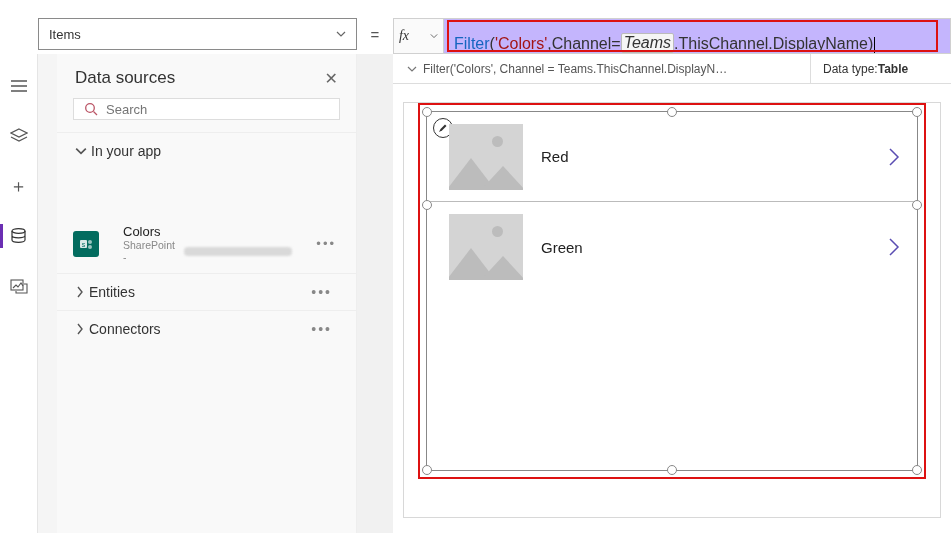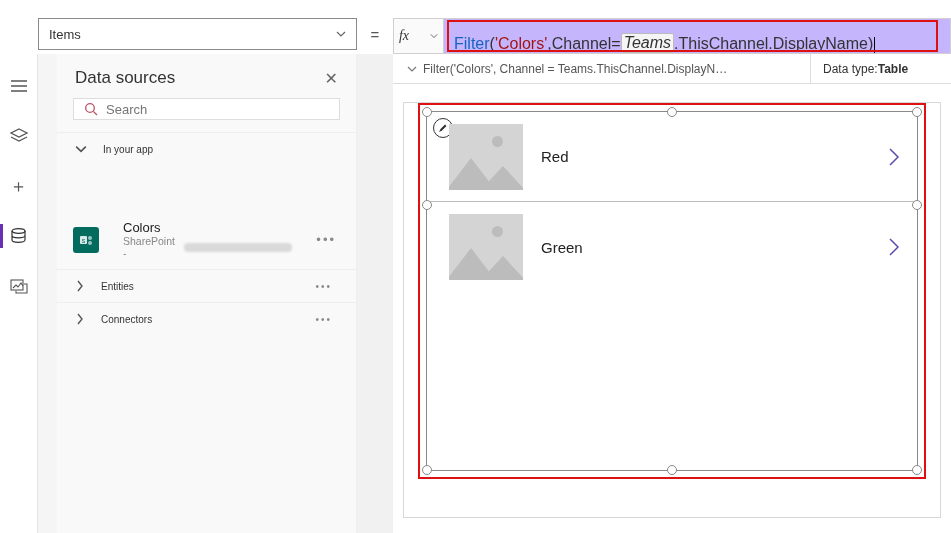--- a/index.html
+++ b/index.html
@@ -35,21 +35,21 @@
   .gutter2 { grid-column: 3; grid-row: 4 / 7; background:#f5f5f5; }
 
   
   .panel { grid-column: 4; grid-row: 4 / 7; background:#f9f9f9; border-right:1px solid #eee; display:flex; flex-direction:column; }
   .panel-head { display:flex; align-items:center; justify-content:space-between; padding:14px 18px 10px 18px; }
   .panel-head h2 { font-size:17px; font-weight:400; color:#333; }
   .close-x { font-size:16px; color:#666; font-weight:300; }
   .search-wrap { margin:0 16px 12px 16px; }
   .search { display:flex; align-items:center; background:#fff; border:1px solid #ddd; height:22px; padding:0 10px; gap:8px; }
   .search input { border:none; outline:none; flex:1; font-size:13px; background:transparent; }
-  .sect { display:flex; align-items:center; padding:10px 18px; gap:16px; font-size:10px; color:#333; border-top:1px solid #eee; }
+  .sect { display:flex; align-items:center; padding:10px 18px; gap:4px; font-size:14px; color:#333; border-top:1px solid #eee; }
   .sect:first-of-type { border-top:1px solid #eee; }
   .ds-item { display:flex; align-items:center; padding:8px 14px 10px 16px; gap:24px;margin-top:47px; }
   .ds-icon { width:26px; height:26px; background:#036c5f; border-radius:3px; display:flex; align-items:center; justify-content:center; color:#fff; font-size:11px; }
   .ds-text { flex:1; }
   .ds-text .t1 { font-size:13px; color:#222; }
   .ds-text .t2 { font-size:10.5px; color:#888; display:flex; align-items:center; gap:4px; }
   .blur { display:inline-block; width:110px; height:9px; background:#d9d9d9; border-radius:4px; filter:blur(1px); }
   .dots { color:#888; letter-spacing:2px; padding-right:6px; }
   .sect .dots { margin-left:auto; }
 

